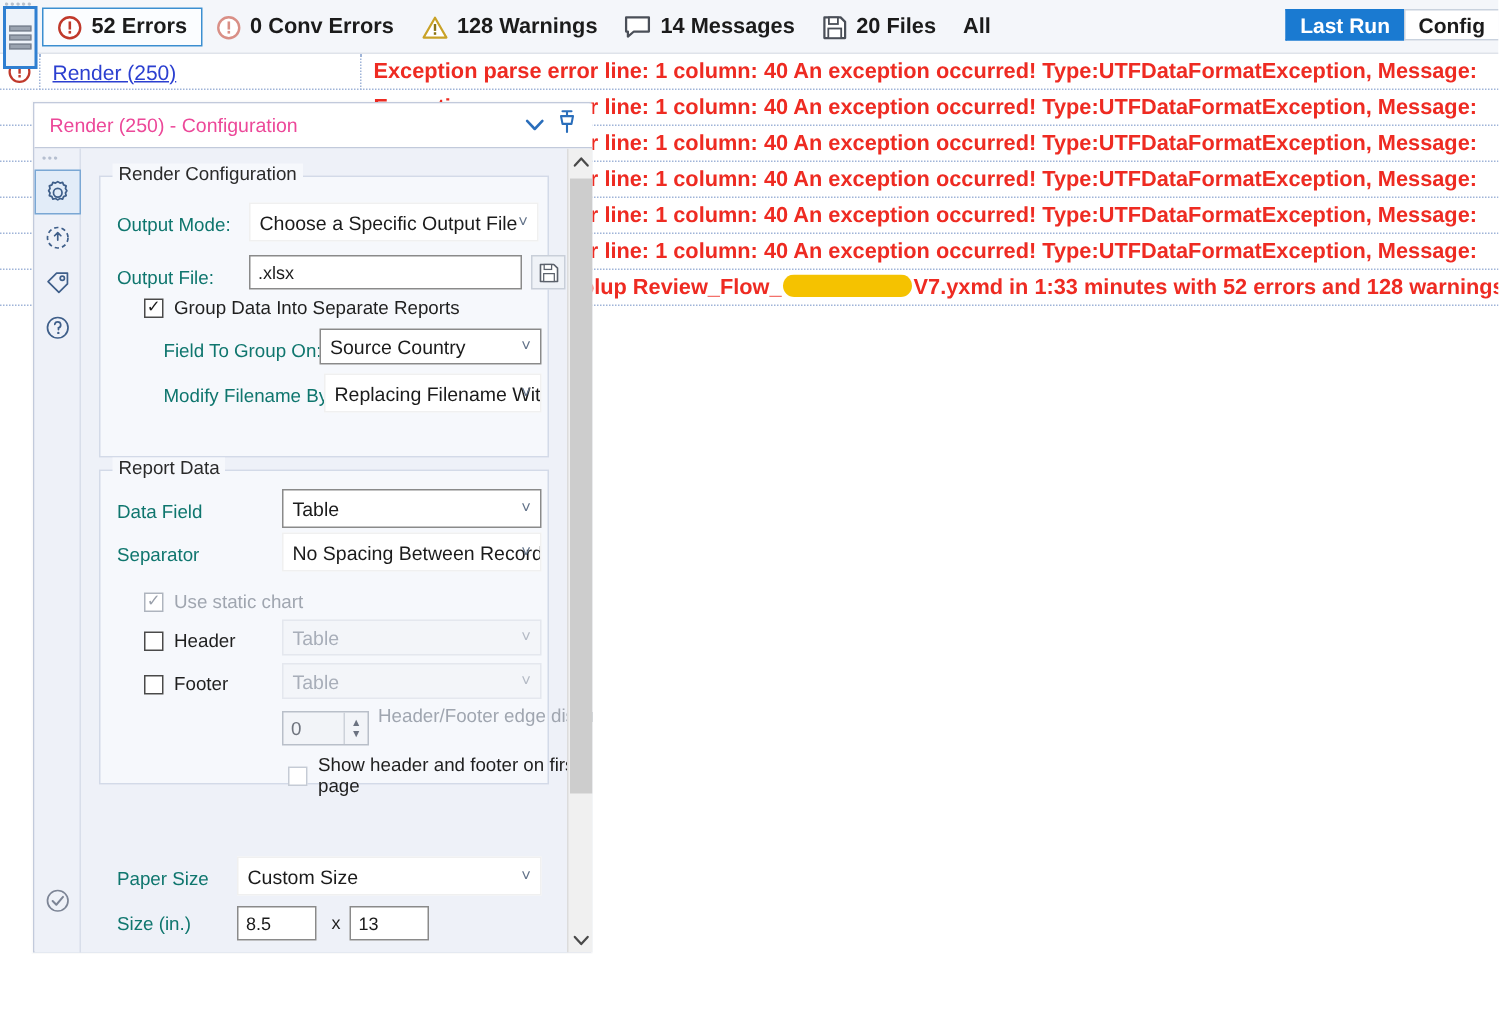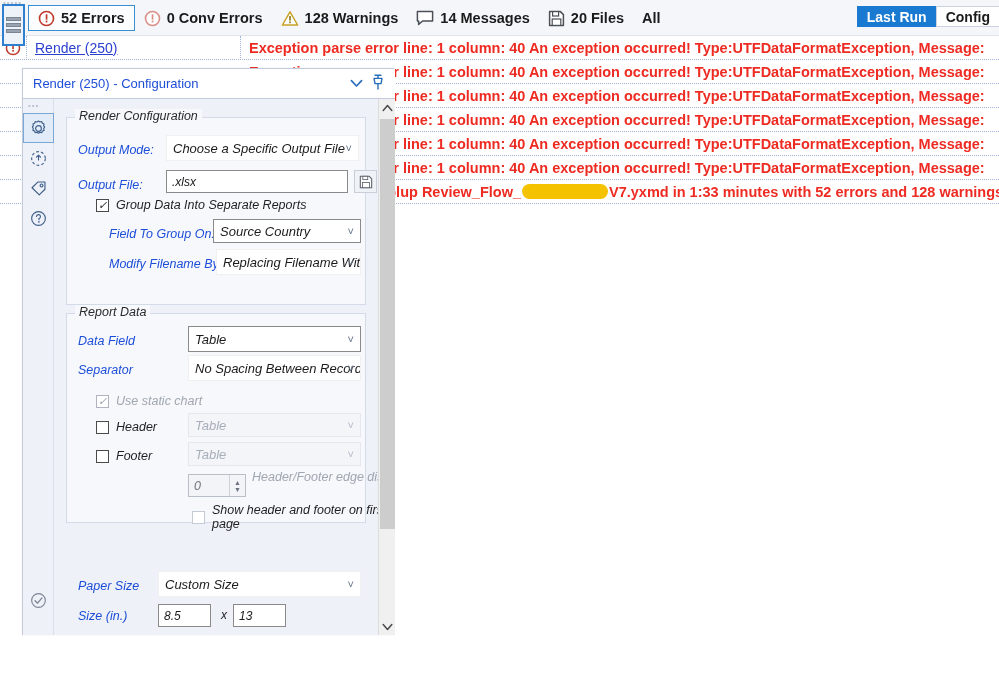--- a/index.html
+++ b/index.html
@@ -72,53 +72,53 @@
   .cfg-panel{
     position:absolute; left:22px; top:68px; width:372px; height:567px;
     background:#eef1f8; border:1px solid #c2cadb;
     box-shadow:0 0 0 1px rgba(0,0,0,0.02);
   }
   .cfg-title{
     position:absolute; left:0; top:0; width:372px; height:30px;
     background:#ffffff; border-bottom:1px solid #c2cadb;
     display:flex; align-items:center; padding:0 6px 0 10px;
   }
-  .cfg-title .t{ flex:1; font-size:13px; color:#1d4ed8; }
+  .cfg-title .t{ flex:1; font-size:13px; color:#ec4899; }
   .cfg-title .chev{ width:22px; text-align:center; color:#2a6ebb; font-size:13px; }
   .cfg-title .pin{ width:22px; text-align:center; }
 
   .cfg-body{ position:absolute; left:0; top:30px; width:372px; height:536px; display:flex; }
   .icon-rail{
     width:31px; flex:0 0 31px; background:#eef1f8; border-right:1px solid #d8deea;
     position:relative;
   }
   .icon-rail .dots{ position:absolute; left:5px; top:2px; color:#b6bfd0; font-size:8px; letter-spacing:1px;}
   .rail-ico{ width:31px; height:30px; display:flex; align-items:center; justify-content:center; }
   .rail-ico.sel{ border:1px solid #7aa7d4; background:#e2ecf8; }
   .rail-bottom{ position:absolute; left:0; bottom:22px; width:31px; height:26px;
     display:flex; align-items:center; justify-content:center; }
 
-  .cfg-content{ flex:1; position:relative; background:#eef1f8; overflow:hidden;font-style:italic; }
+  .cfg-content{ flex:1; position:relative; background:#eef1f8; overflow:hidden; }
 
   
   .sbar{ position:absolute; right:0; top:0; width:17px; height:536px; background:#f0f0f0; border-left:1px solid #dcdcdc;}
   .sb-arrow{ width:17px; height:17px; display:flex; align-items:center; justify-content:center; color:#5a5a5a; font-size:10px;}
   .sb-arrow.top{ position:absolute; top:0; left:0;}
   .sb-arrow.bot{ position:absolute; bottom:0; left:0;}
   .sb-thumb{ position:absolute; left:1px; top:20px; width:15px; height:410px; background:#cdcdcd; }
 
   
   .grp{ position:absolute; background:#f6f8fc; border:1px solid #d3dae8; }
   .grp > legend, .grp .grp-lbl{
     position:absolute; left:8px; top:-9px; background:#f6f8fc; padding:0 4px;
     font-size:12.5px; color:#2a2a2a;
   }
 
   .row{ position:absolute; display:flex; align-items:center; }
-  .lab{ font-size:12.5px; color:#1d4ed8; white-space:nowrap; }
+  .lab{ font-size:12.5px; color:#0f766e; white-space:nowrap; }
   .lab.dim{ color:#a0a6b0; }
 
   .sel-box{
     height:26px; background:#ffffff; border:1px solid #8a8a8a;
     display:flex; align-items:center; padding:0 22px 0 6px;
     font-size:13px; color:#1b1b1b; position:relative; white-space:nowrap; overflow:hidden;text-align:right;
   }
   .sel-box.soft{ border:1px solid #f0f0f0; background:#ffffff; }
   .sel-box.dis{ border:1px solid #e4e7ee; background:#f3f5f9; color:#a8aeb9; }
   .sel-box .cv{ position:absolute; right:6px; top:0; height:100%; display:flex; align-items:center;

